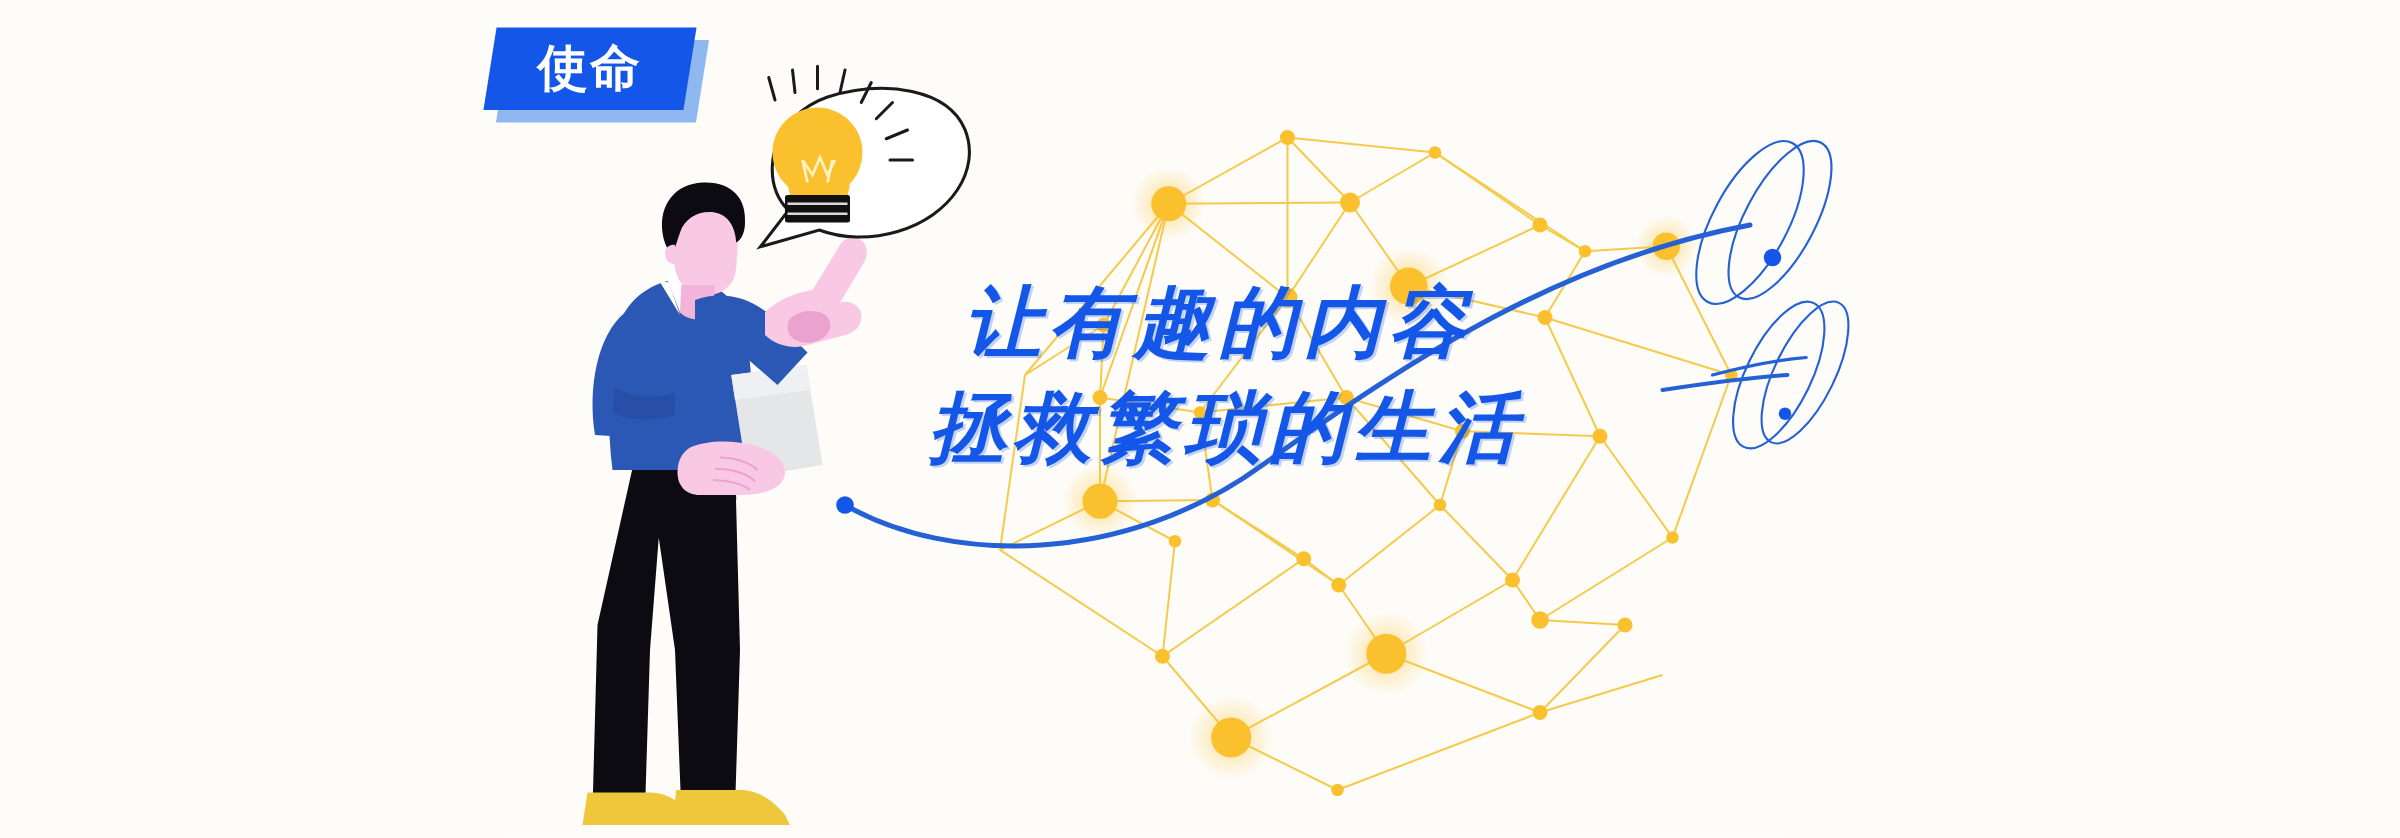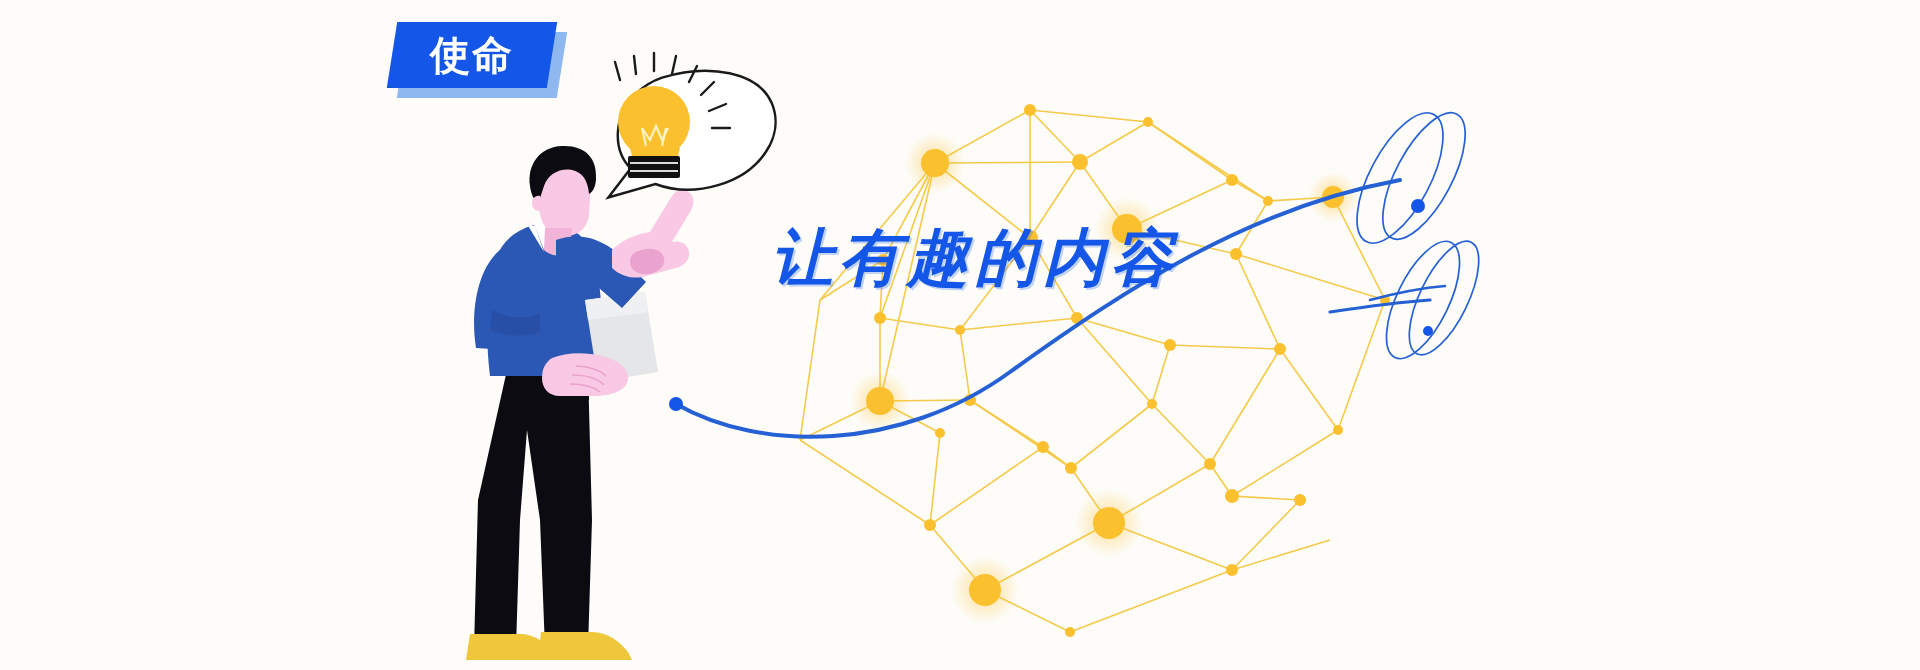--- a/index.html
+++ b/index.html
@@ -332,15 +332,16 @@
         <path d="M689,82 L697,66"></path>
         <path d="M701,95 L714,82"></path>
         <path d="M709,111 L726,104"></path>
         <path d="M712,128 L730,128"></path>
       </g>
     </g>
   </svg>
 
   <div id="headline">
     <div class="headline-line" id="headline-line-1">让有趣的内容</div>
+    <div class="headline-line" id="headline-line-2">拯救繁琐的生活</div>
   </div>
 
 </div>
 
 </body></html>

